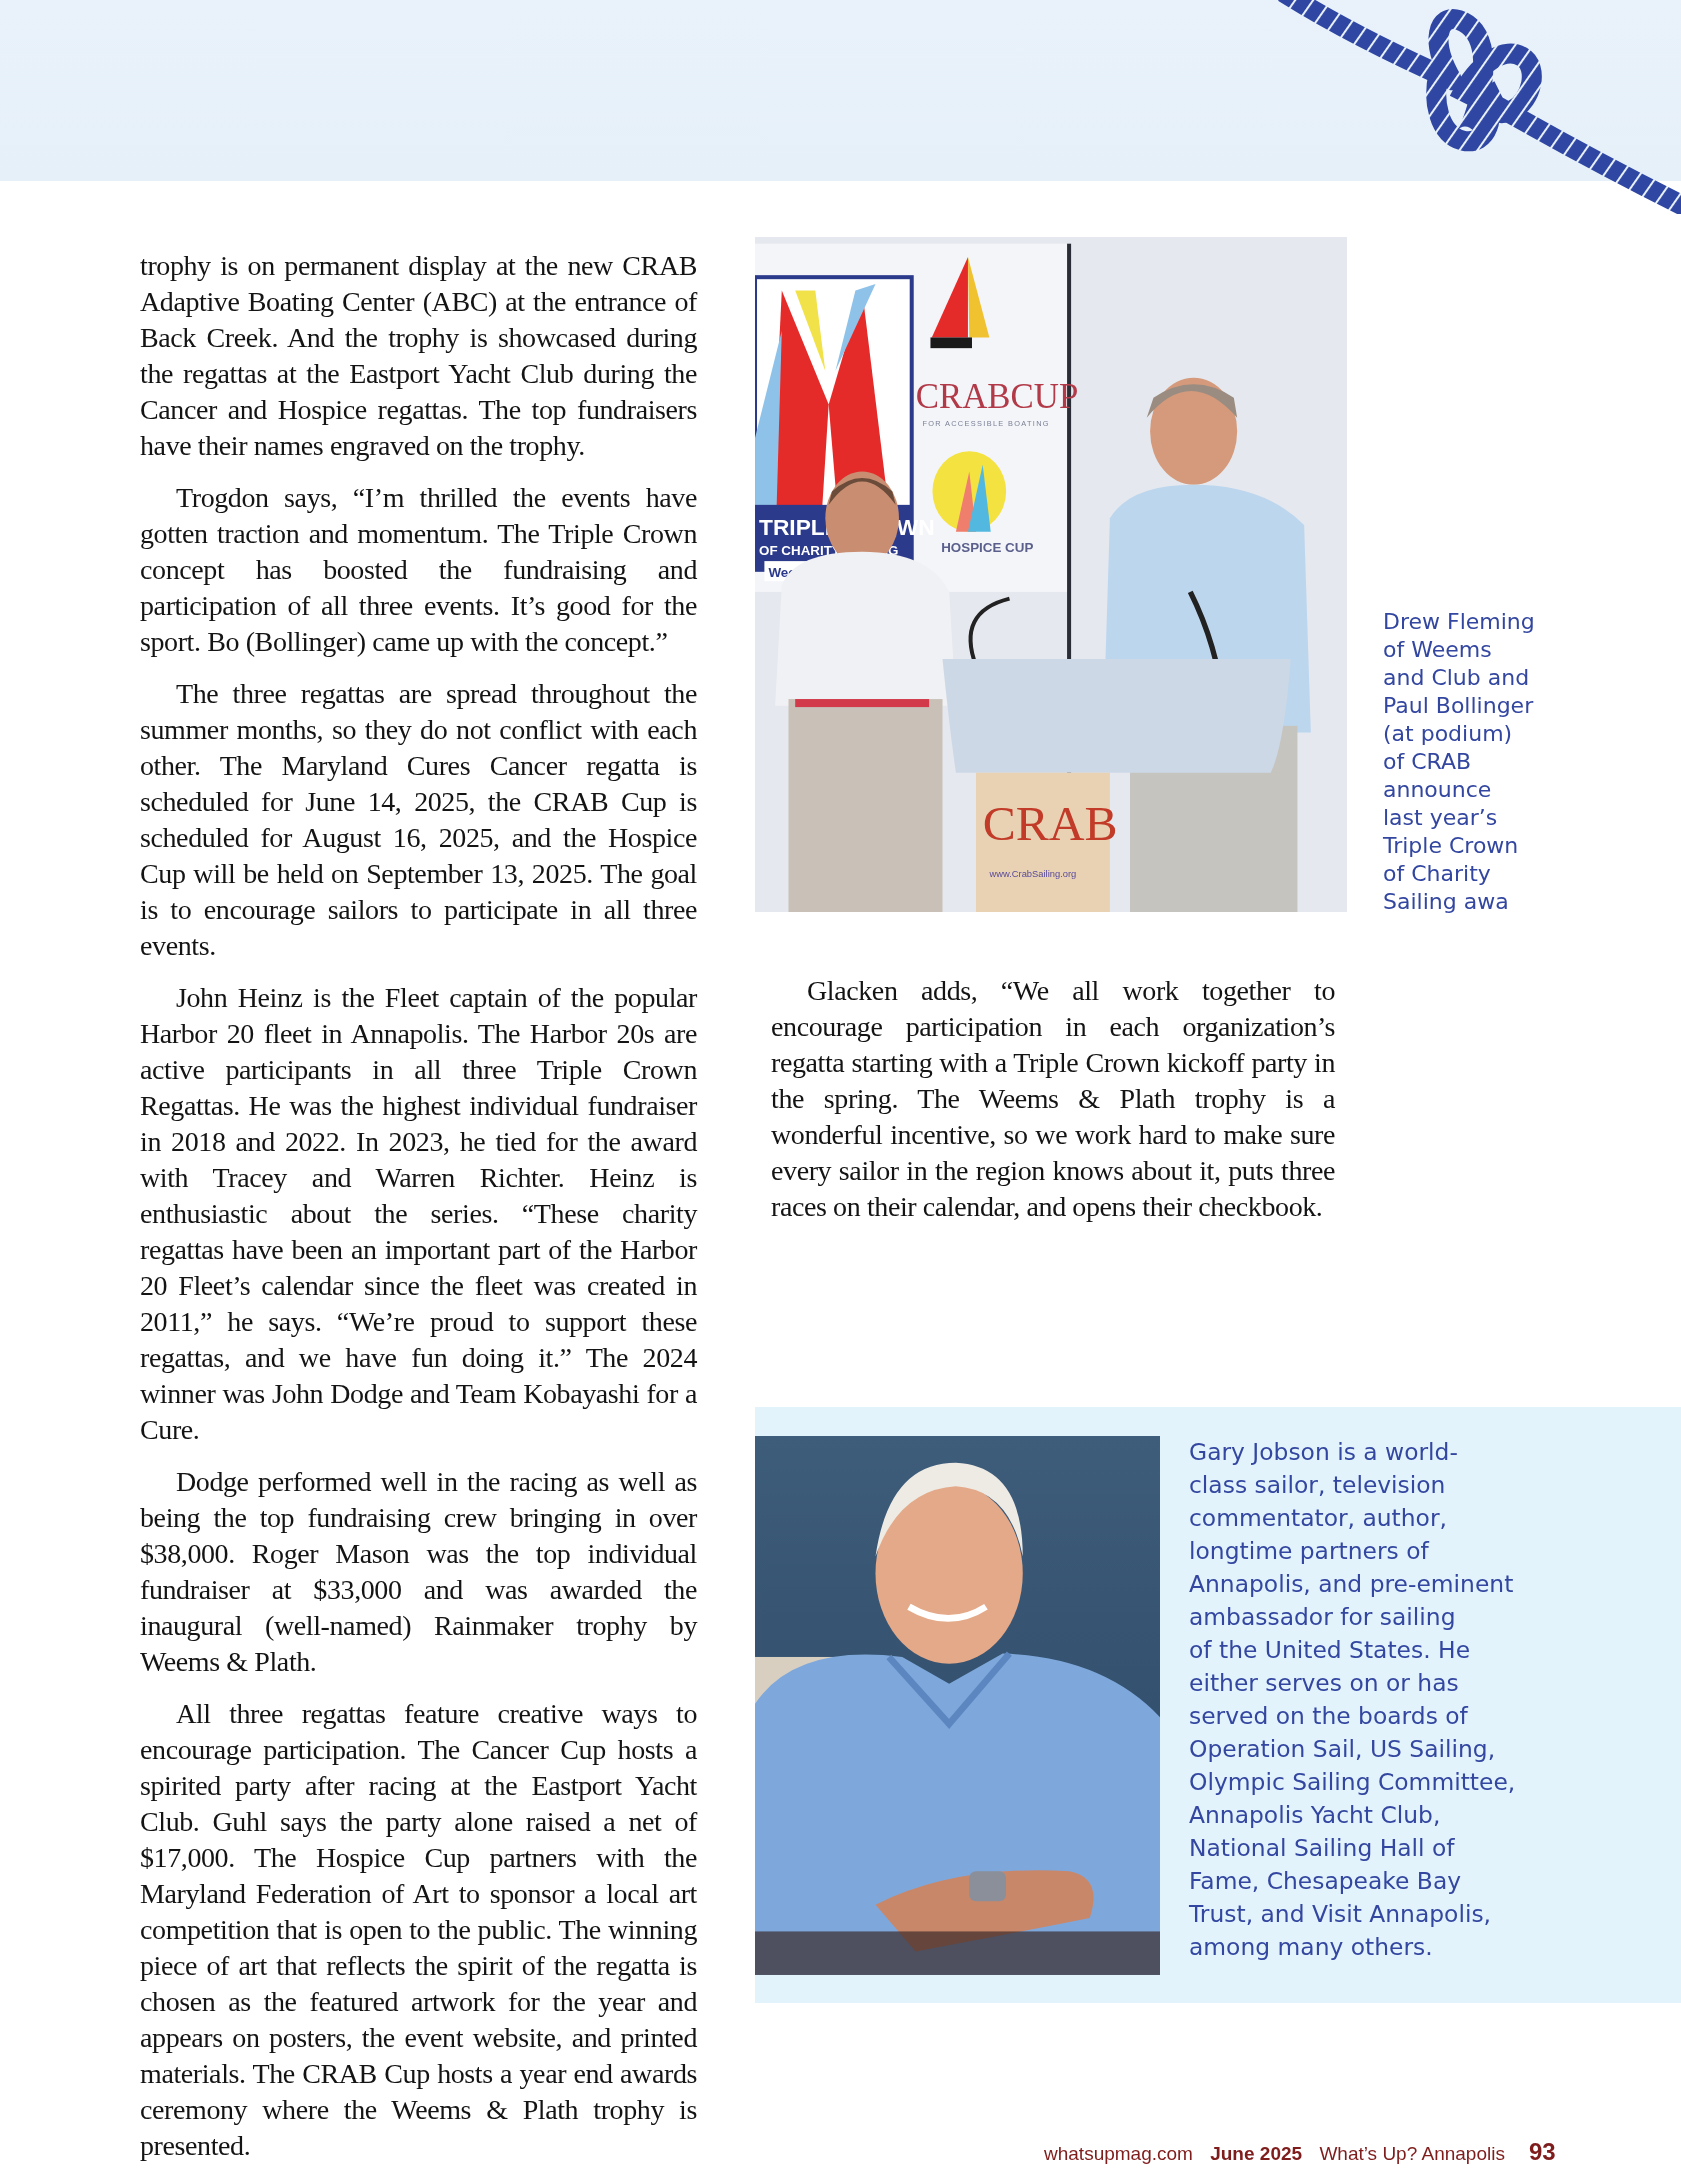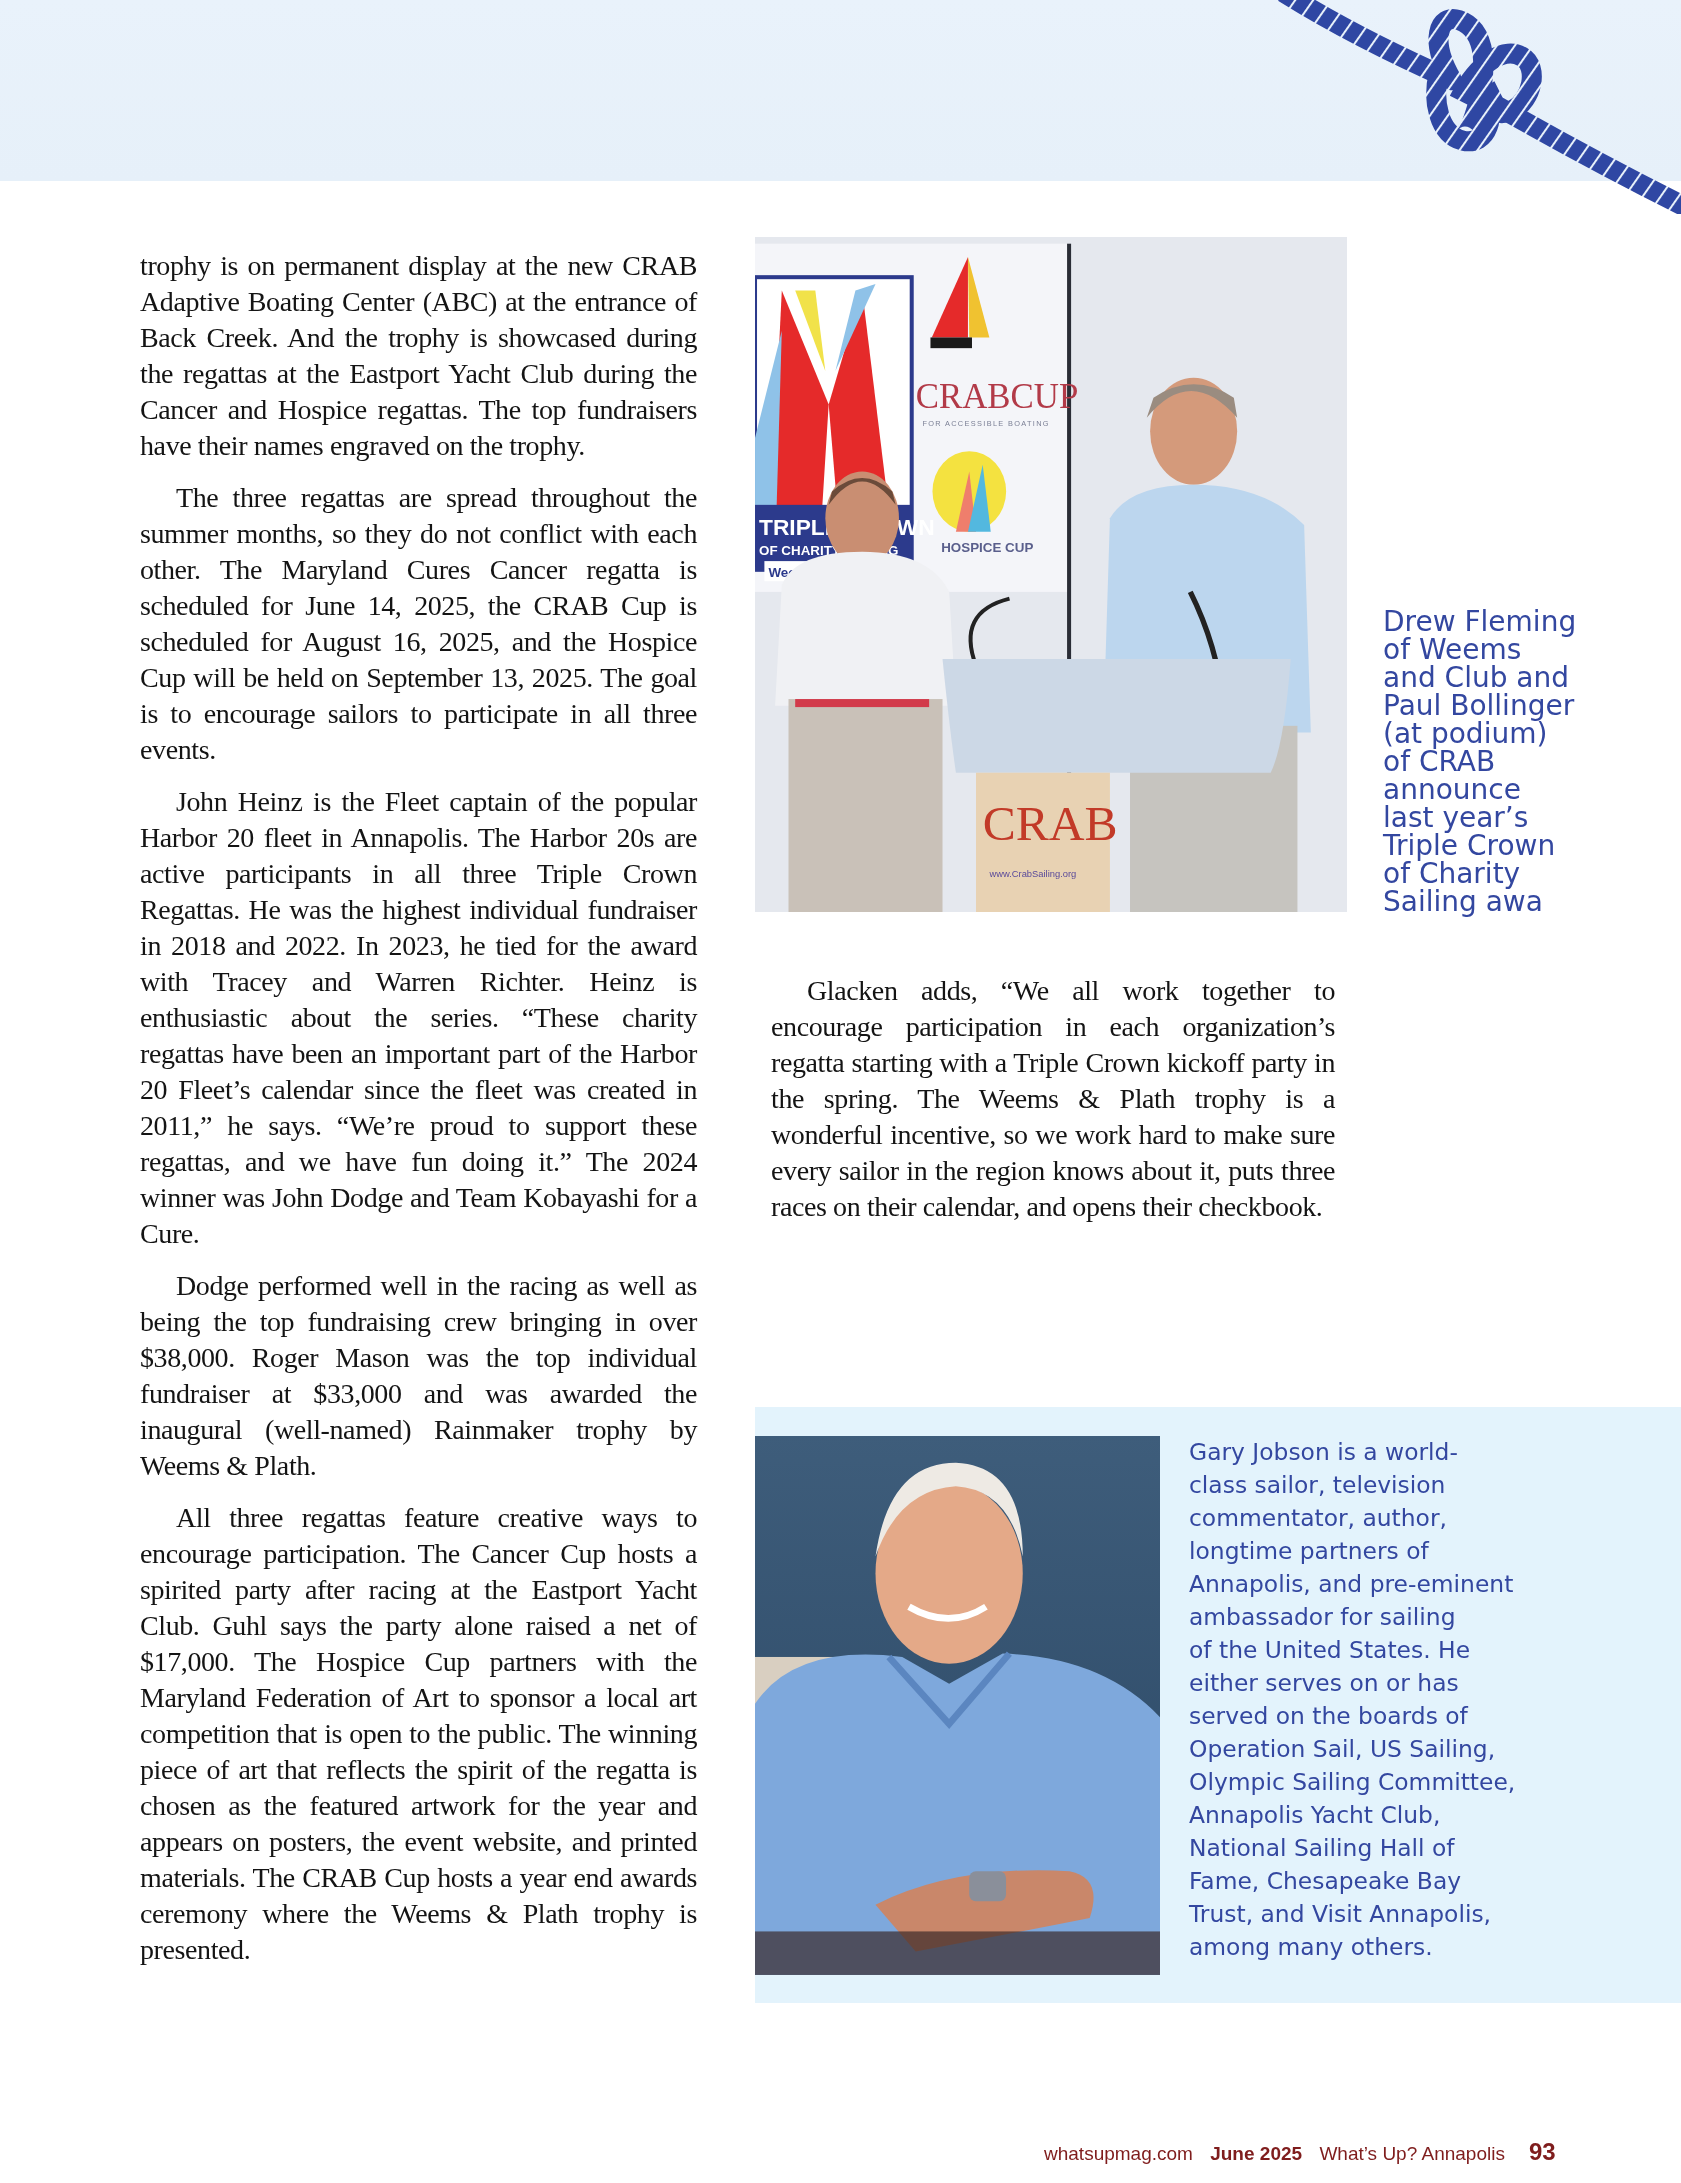--- a/index.html
+++ b/index.html
@@ -32,21 +32,21 @@
     position: absolute; overflow: hidden;
   }
   .photo-1 { left: 755px; top: 237px; width: 592px; height: 675px; background: #e9ebef; }
   .photo-2 { left: 755px; top: 1436px; width: 405px; height: 539px; background: #42627f; }
 
   .caption {
     position: absolute;
     font-family: "DejaVu Sans", "Liberation Sans", sans-serif;
     color: #3347a0;
   }
-  .caption-1 { left: 1383px; top: 608px; width: 201px; font-size: 28px; line-height: 28px; }
+  .caption-1 { left: 1383px; top: 608px; width: 201px; font-size: 22px; line-height: 28px; }
   .caption-1 span { display: block; white-space: nowrap; }
 
   .bio-box {
     position: absolute; left: 755px; top: 1407px; width: 926px; height: 596px;
     background: #e3f3fc;
   }
   .caption-2 { left: 1189px; top: 1436px; width: 415px; font-size: 23.4px; line-height: 33px; }
   .caption-2 span { display: block; white-space: nowrap; }
 
   .footer {
@@ -72,20 +72,21 @@
   </defs>
   <path d="M 40 -10 C 120 40, 200 80, 290 120" stroke="url(#twist)" stroke-width="30" fill="none" stroke-linecap="round"></path>
   <path d="M 290 120 C 255 60, 270 20, 300 30 C 345 45, 340 110, 330 150 C 320 190, 305 215, 310 200" stroke="url(#twist)" stroke-width="30" fill="none"></path>
   <path d="M 270 110 C 260 150, 270 200, 305 210 C 345 220, 355 170, 340 140" stroke="url(#twist)" stroke-width="30" fill="none"></path>
   <path d="M 300 150 C 330 90, 370 70, 395 85 C 420 100, 410 150, 380 165 C 350 180, 330 150, 360 135" stroke="url(#twist)" stroke-width="30" fill="none"></path>
   <path d="M 360 160 C 430 200, 520 250, 640 310" stroke="url(#twist)" stroke-width="30" fill="none" stroke-linecap="round"></path>
 </svg>
 
 <div class="col col-left">
   <p class="first">trophy is on permanent display at the new CRAB Adaptive Boating Center (ABC) at the entrance of Back Creek. And the trophy is showcased during the regattas at the Eastport Yacht Club during the Cancer and Hospice regattas. The top fundraisers have their names engraved on the trophy.</p>
+  <p>Trogdon says, “I’m thrilled the events have gotten traction and momentum. The Triple Crown concept has boosted the fundraising and participation of all three events. It’s good for the sport. Bo (Bollinger) came up with the concept.”</p>
   <p>The three regattas are spread throughout the summer months, so they do not conflict with each other. The Maryland Cures Cancer regatta is scheduled for June 14, 2025, the CRAB Cup is scheduled for August 16, 2025, and the Hospice Cup will be held on September 13, 2025. The goal is to encourage sailors to participate in all three events.</p>
   <p>John Heinz is the Fleet captain of the popular Harbor 20 fleet in Annapolis. The Harbor 20s are active participants in all three Triple Crown Regattas. He was the highest individual fundraiser in 2018 and 2022. In 2023, he tied for the award with Tracey and Warren Richter. Heinz is enthusiastic about the series. “These charity regattas have been an important part of the Harbor 20 Fleet’s calendar since the fleet was created in 2011,” he says. “We’re proud to support these regattas, and we have fun doing it.” The 2024 winner was John Dodge and Team Kobayashi for a Cure.</p>
   <p>Dodge performed well in the racing as well as being the top fundraising crew bringing in over $38,000. Roger Mason was the top individual fundraiser at $33,000 and was awarded the inaugural (well-named) Rainmaker trophy by Weems &amp; Plath.</p>
   <p>All three regattas feature creative ways to encourage participation. The Cancer Cup hosts a spirited party after racing at the Eastport Yacht Club. Guhl says the party alone raised a net of $17,000. The Hospice Cup partners with the Maryland Federation of Art to sponsor a local art competition that is open to the public. The winning piece of art that reflects the spirit of the regatta is chosen as the featured artwork for the year and appears on posters, the event website, and printed materials. The CRAB Cup hosts a year end awards ceremony where the Weems &amp; Plath trophy is presented.</p>
 </div>
 
 <div class="photo photo-1">
   <svg width="592" height="675" viewBox="0 0 884 1008" xmlns="http://www.w3.org/2000/svg">
     <rect width="884" height="1008" fill="#e5e8ee"></rect>
 

